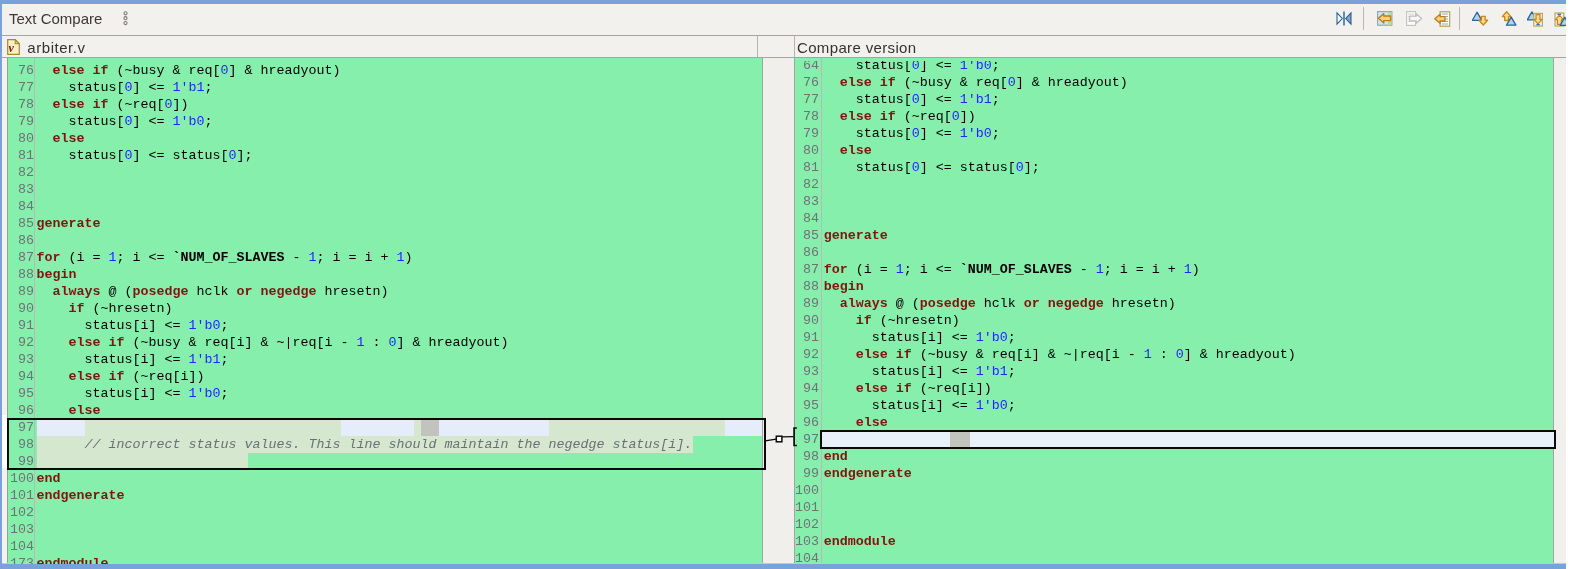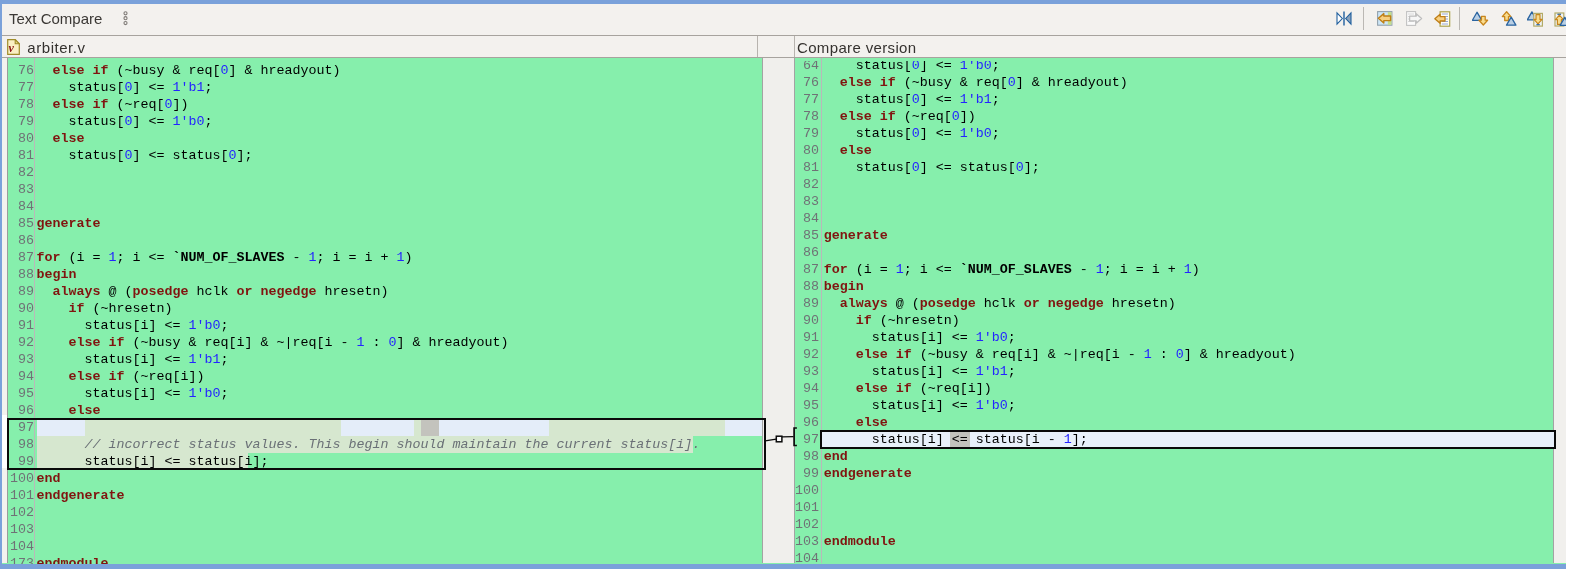--- a/index.html
+++ b/index.html
@@ -157,23 +157,22 @@
 <div class="ln" style="left:6px;width:28px;top:348px">93</div>
 <div class="cl" style="left:36.5px;top:348px">      status[i] &lt;= <span class="n">1'b1</span>;</div>
 <div class="ln" style="left:6px;width:28px;top:365px">94</div>
 <div class="cl" style="left:36.5px;top:365px">    <b class="k">else</b> <b class="k">if</b> (~req[i])</div>
 <div class="ln" style="left:6px;width:28px;top:382px">95</div>
 <div class="cl" style="left:36.5px;top:382px">      status[i] &lt;= <span class="n">1'b0</span>;</div>
 <div class="ln" style="left:6px;width:28px;top:399px">96</div>
 <div class="cl" style="left:36.5px;top:399px">    <b class="k">else</b></div>
 <div class="ln" style="left:6px;width:28px;top:416px">97</div>
 <div class="ln" style="left:6px;width:28px;top:433px">98</div>
-<div class="cl" style="left:36.5px;top:433px">      <span class="c">// incorrect status values. This begin should maintain the current status[i].</span></div>
+<div class="cl" style="left:36.5px;top:433px">      <span class="c">// incorrect status values. This line should maintain the negedge status[i].</span></div>
 <div class="ln" style="left:6px;width:28px;top:450px">99</div>
-<div class="cl" style="left:36.5px;top:450px">      status[i] &lt;= status[i];</div>
 <div class="ln" style="left:6px;width:28px;top:467px">100</div>
 <div class="cl" style="left:36.5px;top:467px"><b class="k">end</b></div>
 <div class="ln" style="left:6px;width:28px;top:484px">101</div>
 <div class="cl" style="left:36.5px;top:484px"><b class="k">endgenerate</b></div>
 <div class="ln" style="left:6px;width:28px;top:501px">102</div>
 <div class="ln" style="left:6px;width:28px;top:518px">103</div>
 <div class="ln" style="left:6px;width:28px;top:535px">104</div>
 <div class="ln" style="left:6px;width:28px;top:552px">173</div>
 <div class="cl" style="left:36.5px;top:552px"><b class="k">endmodule</b></div>
 <div class="ln" style="left:792px;width:27px;top:54px">64</div>
@@ -210,21 +209,20 @@
 <div class="cl" style="left:823.8px;top:343px">    <b class="k">else</b> <b class="k">if</b> (~busy &amp; req[i] &amp; ~|req[i - <span class="n">1</span> : <span class="n">0</span>] &amp; hreadyout)</div>
 <div class="ln" style="left:792px;width:27px;top:360px">93</div>
 <div class="cl" style="left:823.8px;top:360px">      status[i] &lt;= <span class="n">1'b1</span>;</div>
 <div class="ln" style="left:792px;width:27px;top:377px">94</div>
 <div class="cl" style="left:823.8px;top:377px">    <b class="k">else</b> <b class="k">if</b> (~req[i])</div>
 <div class="ln" style="left:792px;width:27px;top:394px">95</div>
 <div class="cl" style="left:823.8px;top:394px">      status[i] &lt;= <span class="n">1'b0</span>;</div>
 <div class="ln" style="left:792px;width:27px;top:411px">96</div>
 <div class="cl" style="left:823.8px;top:411px">    <b class="k">else</b></div>
 <div class="ln" style="left:792px;width:27px;top:428px">97</div>
-<div class="cl" style="left:823.8px;top:428px">      status[i] &lt;= status[i - <span class="n">1</span>];</div>
 <div class="ln" style="left:792px;width:27px;top:445px">98</div>
 <div class="cl" style="left:823.8px;top:445px"><b class="k">end</b></div>
 <div class="ln" style="left:792px;width:27px;top:462px">99</div>
 <div class="cl" style="left:823.8px;top:462px"><b class="k">endgenerate</b></div>
 <div class="ln" style="left:792px;width:27px;top:479px">100</div>
 <div class="ln" style="left:792px;width:27px;top:496px">101</div>
 <div class="ln" style="left:792px;width:27px;top:513px">102</div>
 <div class="ln" style="left:792px;width:27px;top:530px">103</div>
 <div class="cl" style="left:823.8px;top:530px"><b class="k">endmodule</b></div>
 <div class="ln" style="left:792px;width:27px;top:547px">104</div>

